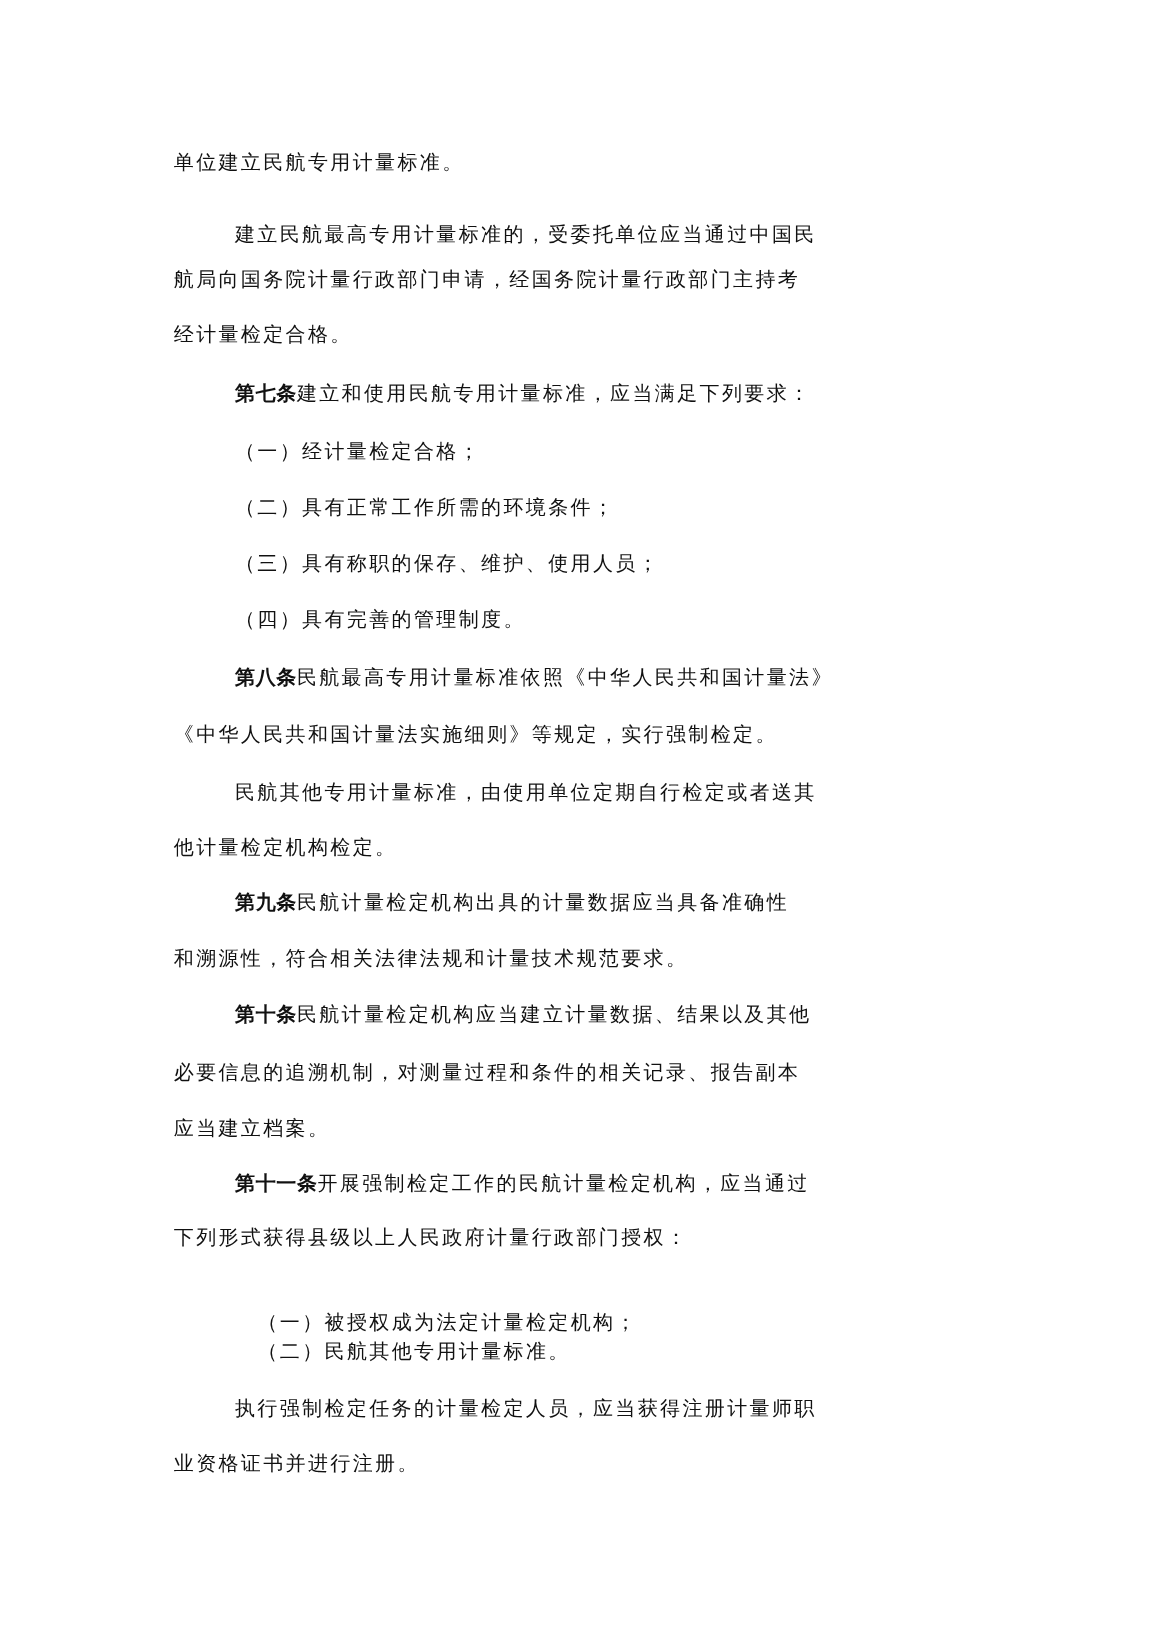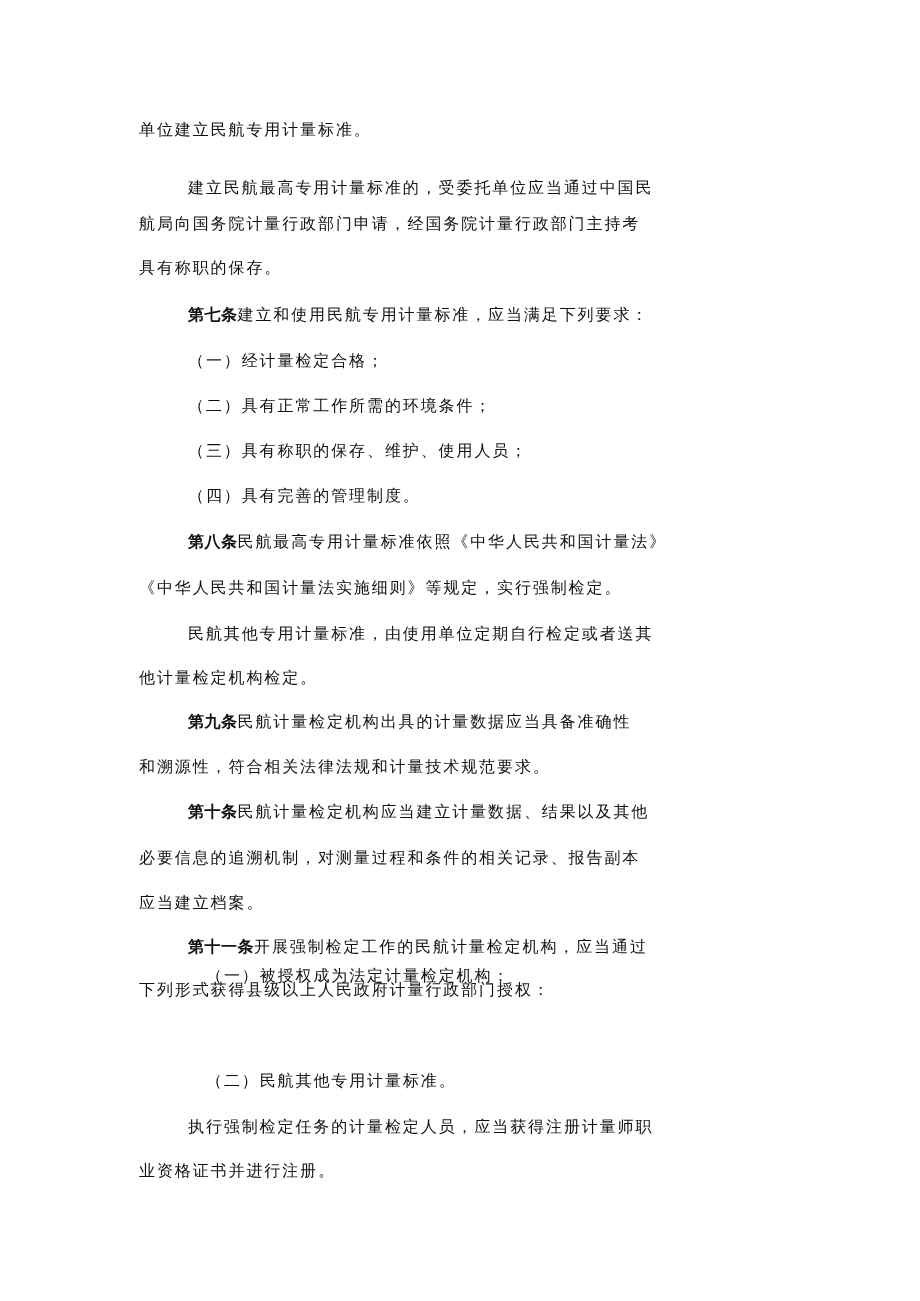--- a/index.html
+++ b/index.html
@@ -12,21 +12,21 @@
   .ind-item2 { left:206px; }
   .b { font-weight:bold; font-family:Liberation Sans, sans-serif; letter-spacing:0.5px; }
 </style>
 </head>
 <body>
 
 <div>
   <div class="line" style="top:118px"><span>单位建立民航专用计量标准。</span></div>
   <div class="line ind2" style="top:176px"><span>建立民航最高专用计量标准的，受委托单位应当通过中国民</span></div>
   <div class="line" style="top:212px"><span>航局向国务院计量行政部门申请，经国务院计量行政部门主持考</span></div>
-  <div class="line" style="top:256px"><span>具有称职的保存。</span></div>
+  <div class="line" style="top:256px"><span>经计量检定合格。</span></div>
 
   <div class="line ind2" style="top:303px"><span class="b">第七条</span><span>建立和使用民航专用计量标准，应当满足下列要求：</span></div>
   <div class="line ind-item" style="top:349px"><span>（一）经计量检定合格；</span></div>
   <div class="line ind-item" style="top:394px"><span>（二）具有正常工作所需的环境条件；</span></div>
   <div class="line ind-item" style="top:439px"><span>（三）具有称职的保存、维护、使用人员；</span></div>
   <div class="line ind-item" style="top:484px"><span>（四）具有完善的管理制度。</span></div>
 
   <div class="line ind2" style="top:530px"><span class="b">第八条</span><span>民航最高专用计量标准依照《中华人民共和国计量法》</span></div>
   <div class="line" style="top:576px"><span>《中华人民共和国计量法实施细则》等规定，实行强制检定。</span></div>
   <div class="line ind2" style="top:622px"><span>民航其他专用计量标准，由使用单位定期自行检定或者送其</span></div>
@@ -34,17 +34,17 @@
 
   <div class="line ind2" style="top:710px"><span class="b">第九条</span><span>民航计量检定机构出具的计量数据应当具备准确性</span></div>
   <div class="line" style="top:755px"><span>和溯源性，符合相关法律法规和计量技术规范要求。</span></div>
 
   <div class="line ind2" style="top:800px"><span class="b">第十条</span><span>民航计量检定机构应当建立计量数据、结果以及其他</span></div>
   <div class="line" style="top:846px"><span>必要信息的追溯机制，对测量过程和条件的相关记录、报告副本</span></div>
   <div class="line" style="top:891px"><span>应当建立档案。</span></div>
 
   <div class="line ind2" style="top:935px"><span class="b">第十一条</span><span>开展强制检定工作的民航计量检定机构，应当通过</span></div>
   <div class="line" style="top:978px"><span>下列形式获得县级以上人民政府计量行政部门授权：</span></div>
-  <div class="line ind-item2" style="top:964px"><span>（一）被授权成为法定计量检定机构；</span></div>
+  <div class="line ind-item2" style="top:1046px"><span>（一）被授权成为法定计量检定机构；</span></div>
   <div class="line ind-item2" style="top:1069px"><span>（二）民航其他专用计量标准。</span></div>
   <div class="line ind2" style="top:1115px"><span>执行强制检定任务的计量检定人员，应当获得注册计量师职</span></div>
   <div class="line" style="top:1159px"><span>业资格证书并进行注册。</span></div>
 </div>
 
 </body></html>

